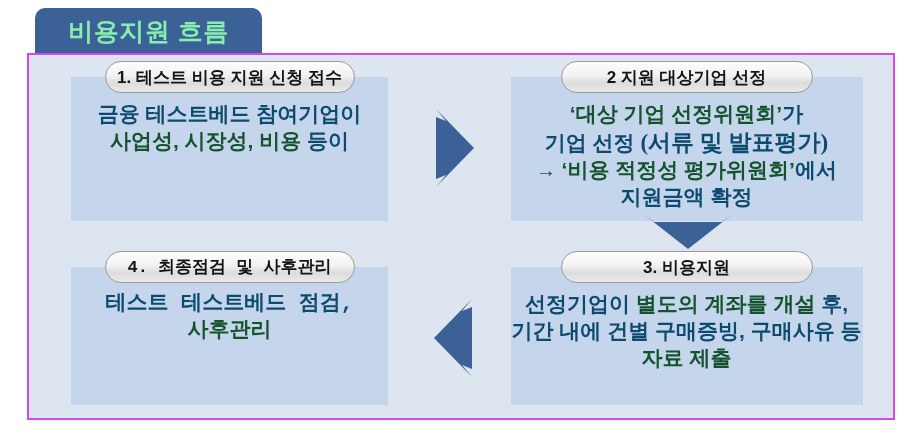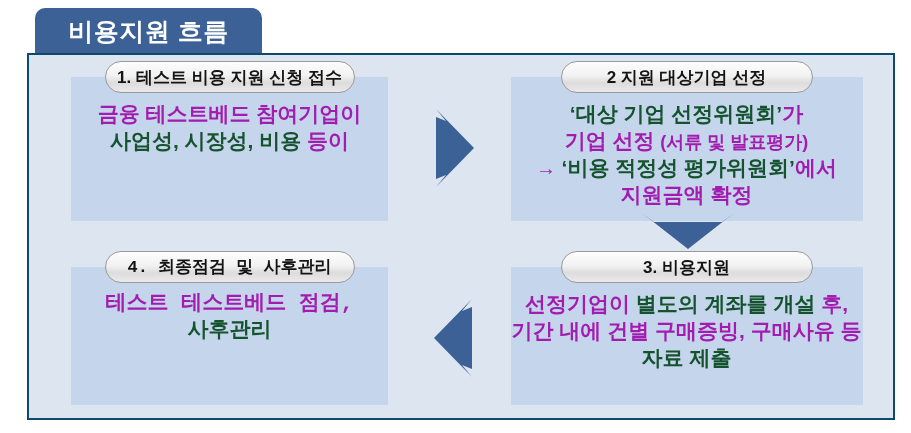--- a/index.html
+++ b/index.html
@@ -29,37 +29,37 @@
     width: 227px;
     height: 47px;
     background: #3c6196;
     border-radius: 10px 10px 0 0;
     box-sizing: border-box;
     display: flex;
     align-items: center;
     justify-content: center;
   }
   #title-tab .title-text {
-    color: #ffffff;
+    color: #86efac;
     font-size: 25px;
     font-weight: bold;
     letter-spacing: 0.5px;
     line-height: 1;
     white-space: nowrap;
   }
 
   
   #outer-panel {
     position: absolute;
     left: 27px;
     top: 53px;
     width: 868px;
     height: 367px;
     background: #dde5f1;
-    border: 2px solid #0c4a6e;
+    border: 2px solid #d946ef;
     box-sizing: border-box;
   }
 
   
   .cell {
     position: absolute;
   }
 
   
   .pill {
@@ -101,22 +101,22 @@
     text-align: center;
   }
   .line {
     font-size: 21px;
     font-weight: bold;
     color: #111111;
     line-height: 1.28;
     white-space: nowrap;
   }
   .line .red { color: #14532d; }
-  .line .blk { color: #a21caf; }
-  .line .small { font-size: 18px; }
+  .line .blk { color: #0c4a6e; }
+  .line .small { font-size: 23px; font-family: Liberation Serif, serif; }
   .line .arrowglyph { font-size: 20px; }
 
   
   .arrow-right, .arrow-left, .arrow-down {
     position: absolute;
     z-index: 2;
   }
 
   
 </style>

